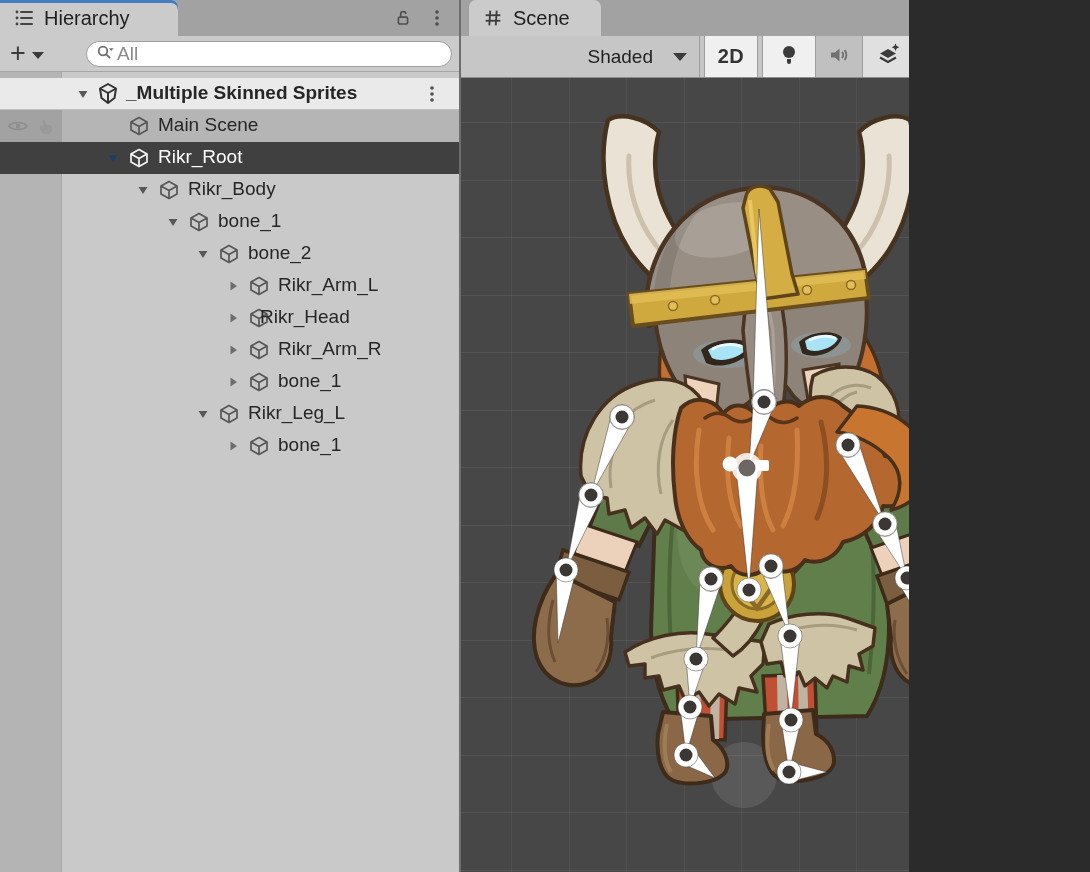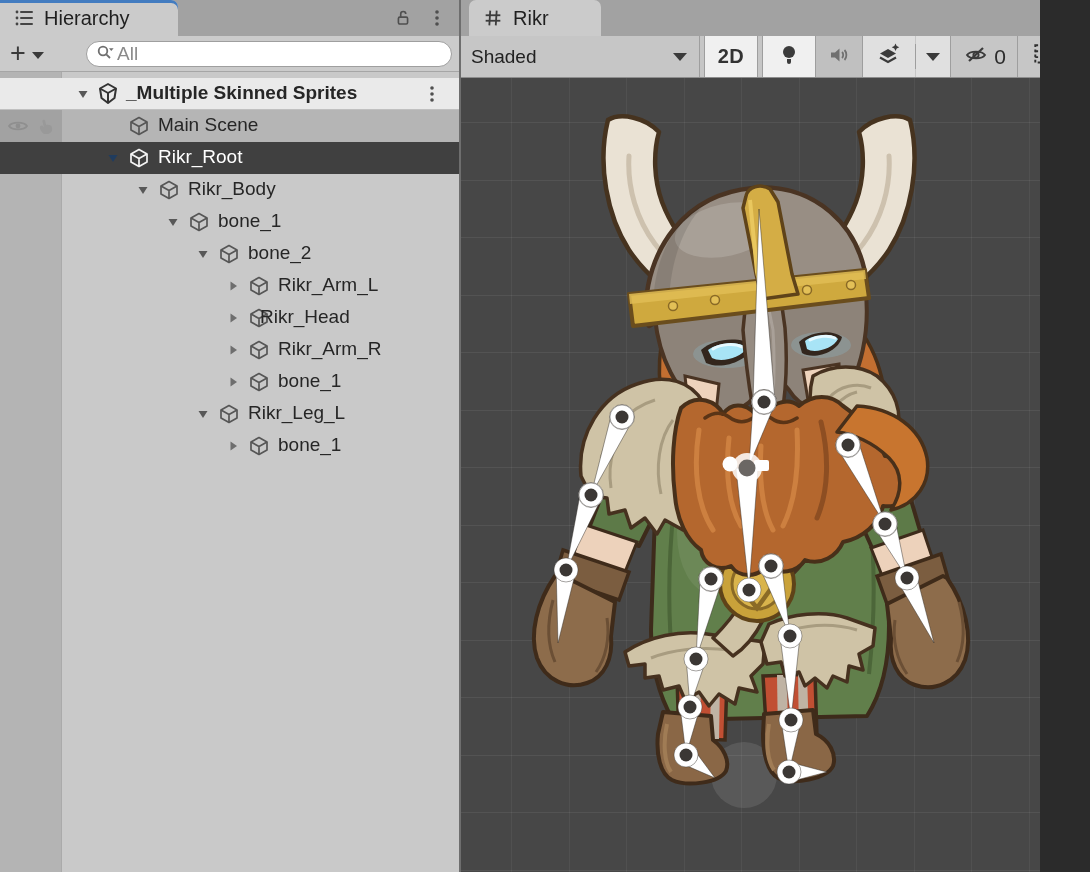--- a/index.html
+++ b/index.html
@@ -1,17 +1,17 @@
 <!DOCTYPE html>
 <html><head>
 <meta charset="utf-8">
 <style>
   * { margin:0; padding:0; box-sizing:border-box; }
   body { font-family:"Liberation Sans", sans-serif; background:#2b2b2b; }
-  .app { position:relative; width:1040px; height:872px; overflow:hidden; background:#c9c9c9; }
+  .app { position:relative; width:909px; height:872px; overflow:hidden; background:#c9c9c9; }
 
   
   .hier { position:absolute; left:0; top:0; width:459px; height:872px; background:#c9c9c9; }
   .tabbar { position:absolute; left:0; top:0; right:0; height:36px; background:#a2a2a2; }
   .tab { position:absolute; top:0; height:36px; background:#cbcbcb; border-radius:7px 7px 0 0;
          display:flex; align-items:center; gap:8px; padding:0 16px 0 12px; }
   .tab.active { box-shadow:inset 0 3px 0 #437cc0; }
   .tab-label { font-size:20px; color:#1f1f1f; }
   .hier .tab { left:0; width:178px; border-top-left-radius:0; }
   .tabbar-icons { position:absolute; right:10px; top:0; height:36px; display:flex; align-items:center; gap:10px; }
@@ -49,21 +49,21 @@
 
   
   .divider { position:absolute; left:459px; top:0; width:2px; height:872px; background:#6e6e6e; }
 
   
   .scene { position:absolute; left:461px; top:0; width:629px; height:872px; }
   .scene .tabbar { height:36px; }
   .scene .tab { left:8px; width:132px; }
   .scene-toolbar { position:absolute; left:0; top:36px; right:0; height:42px; background:#c6c6c6;
                    border-bottom:1px solid #8d8d8d; display:flex; align-items:stretch; }
-  .shading-dd { display:flex; align-items:center; justify-content:space-between; width:238px; padding:0 12px 0 10px; }
+  .shading-dd { display:flex; align-items:center; justify-content:flex-end; width:238px; padding:0 12px 0 10px;gap:20px; }
   .shading-label { font-size:19px; color:#222; }
   .dd-caret { width:0; height:0; border-left:7px solid transparent; border-right:7px solid transparent;
               border-top:8px solid #3a3a3a; }
   .tsep { width:1px; background:#9e9e9e; margin:0; }
   .tbtn { display:flex; align-items:center; justify-content:center; padding:0 10px; }
   .tbtn.lit { background:#f0f0f0; }
   .tbtn.mid { background:#e0e0e0; }
   .tbtn.dim { background:#c0c0c0; }
   .t2d { font-size:20px; color:#333; font-weight:bold; letter-spacing:0.5px; }
   .count { font-size:21px; color:#2b2b2b; margin-left:4px; }
@@ -280,21 +280,21 @@
     <div class="tabbar">
       <div class="tab">
         <span class="icon-btn">
           <svg width="22" height="22" viewBox="0 0 24 24" stroke="#3c3c3c" stroke-width="2" fill="none">
             <line x1="9" y1="4" x2="8" y2="20"></line>
               <line x1="16" y1="4" x2="15" y2="20"></line>
             <line x1="4" y1="9" x2="20" y2="9"></line>
               <line x1="4" y1="15" x2="20" y2="15"></line>
           </svg>
         </span>
-        <span class="tab-label">Rikr</span>
+        <span class="tab-label">Scene</span>
       </div>
     </div>
 
     <div class="scene-toolbar">
       <div class="shading-dd">
         <span class="shading-label">Shaded</span>
         <span class="dd-caret"></span>
       </div>
       <div class="tsep"></div>
         <div style="width:4px"></div>

